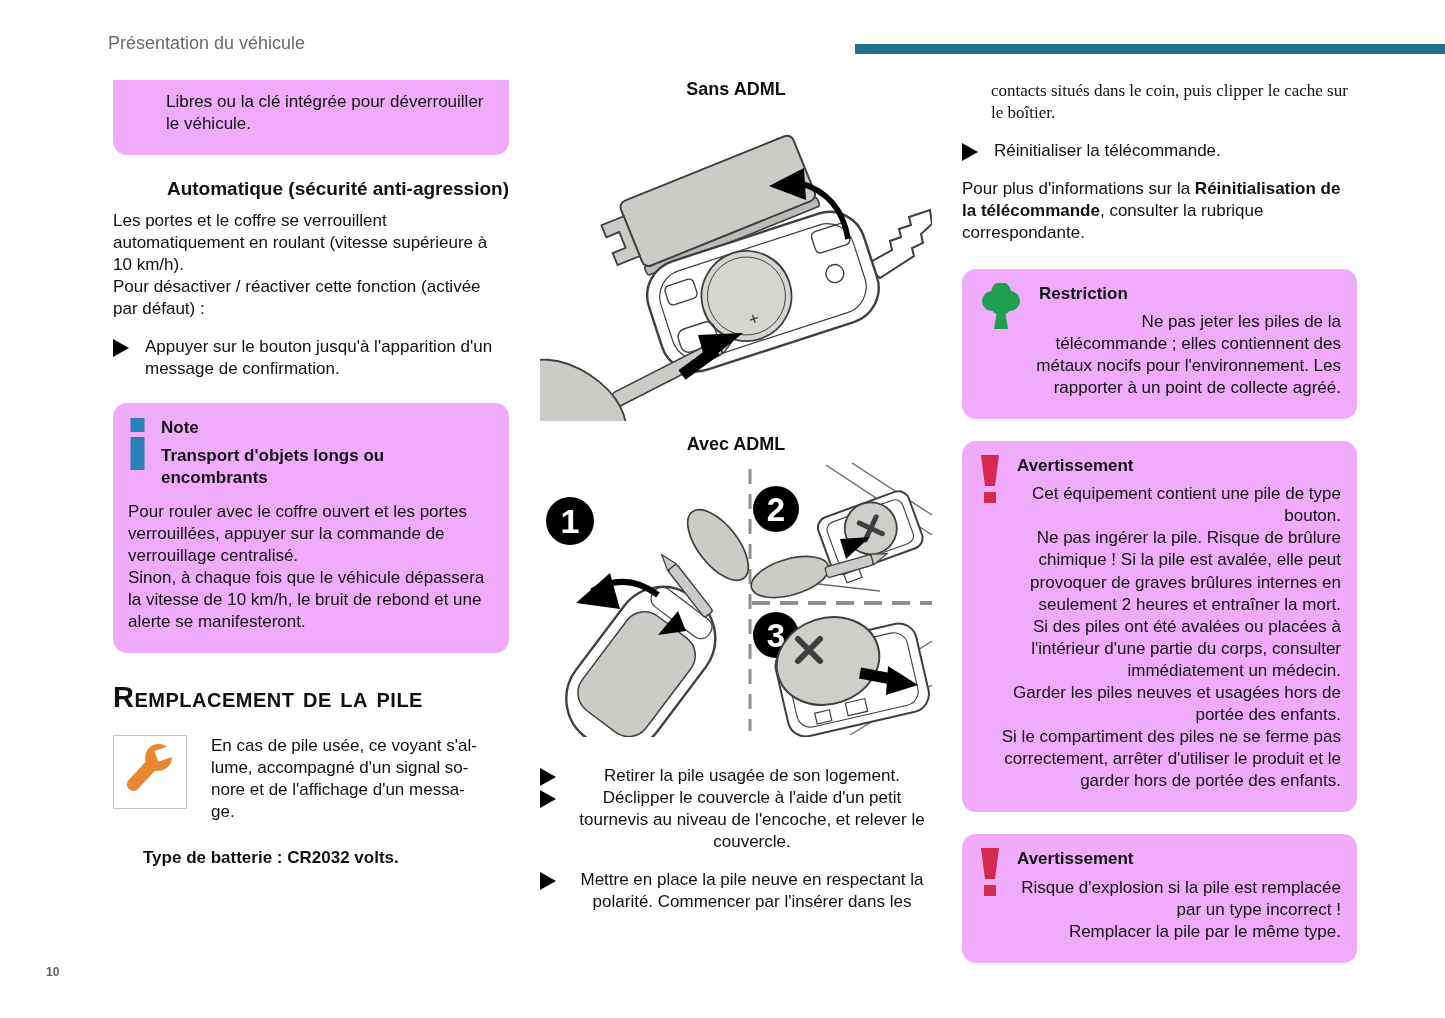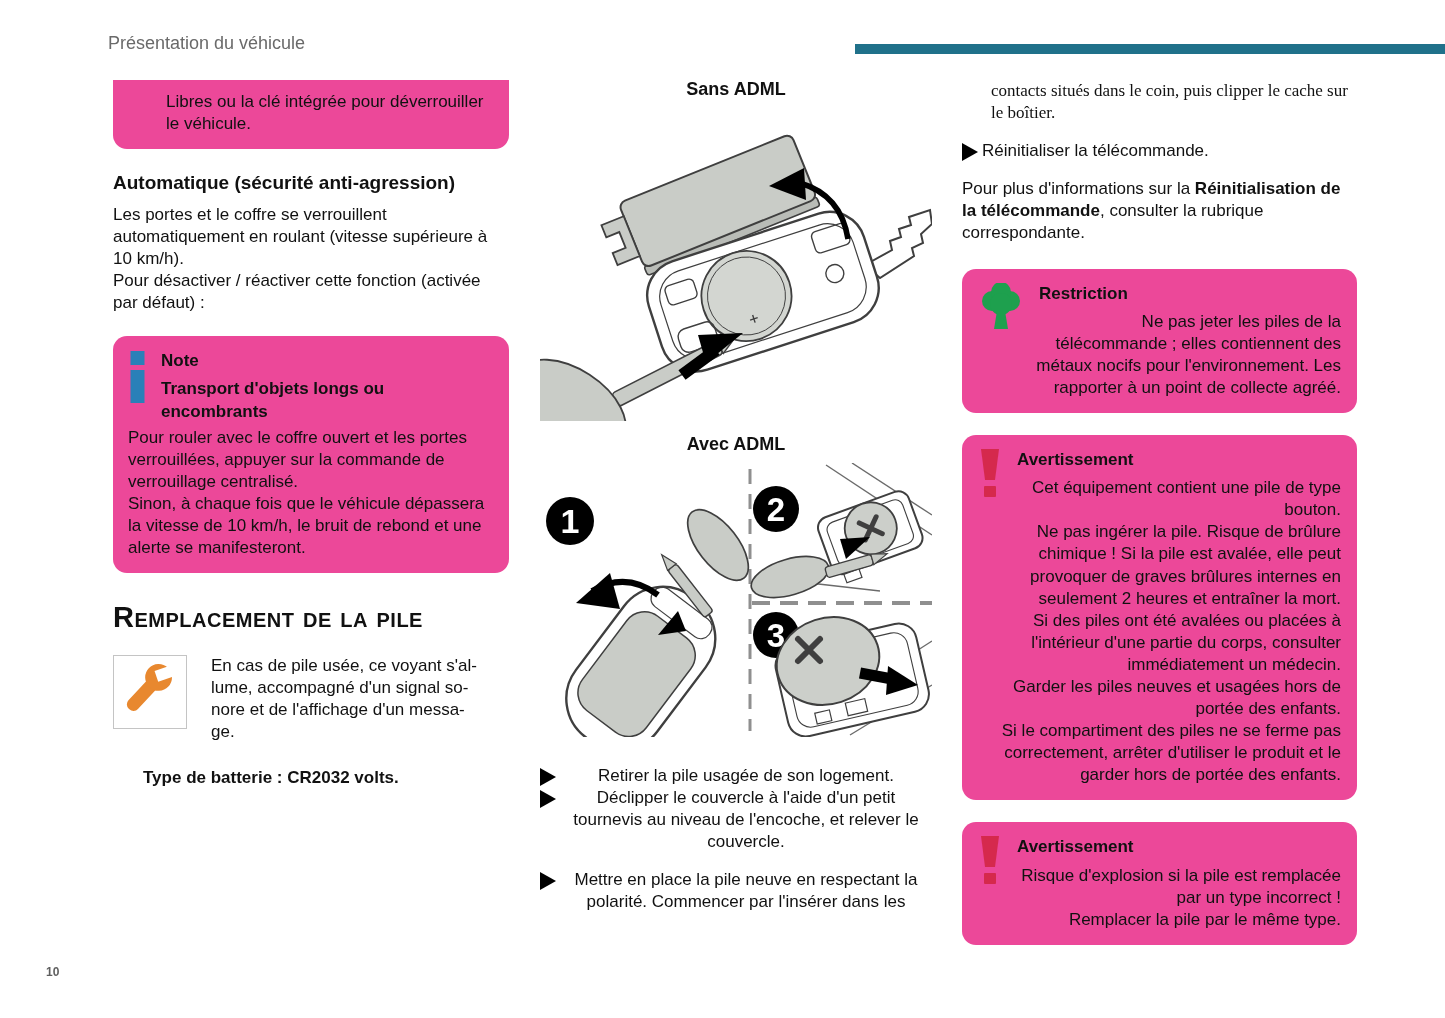--- a/index.html
+++ b/index.html
@@ -10,40 +10,40 @@
   }
   .hdr-title{position:absolute;left:108px;top:33px;font-size:18px;color:#6a6a6a;}
   .hdr-bar{position:absolute;left:855px;top:44px;width:590px;height:10px;background:#20718a;}
   .pagenum{position:absolute;left:46px;top:965px;font-size:12px;font-weight:bold;color:#5f5f5f;}
 
   .col{position:absolute;top:78px;font-size:17px;line-height:1.3;}
   .col1{left:113px;width:396px;}
   .col2{left:540px;width:392px;text-align:center;}
   .col3{left:962px;width:395px;}
 
-  .gbox{background:#ec4899;border-radius:14px;padding:12px 16px 14px 15px;overflow:hidden;}
+  .gbox{background:#f0abfc;border-radius:14px;padding:12px 16px 20px 15px;overflow:hidden;}
   .gbox.cut-top{border-radius:0 0 14px 14px;padding-top:11px;}
   .indent{padding-left:38px;}
   .pre{white-space:pre-line;}
 
-  h3.subhead{font-size:19px;font-weight:bold;margin:22px 0 8px 0;}
+  h3.subhead{font-size:19px;font-weight:bold;margin:22px 0 8px 0;text-align:right;}
   h3.figlabel{font-size:18px;font-weight:bold;margin:0 0 6px 0;}
   .sec-title{font-variant:small-caps;font-weight:bold;font-size:29px;letter-spacing:.5px;margin:26px 0 18px 0;}
 
   .para{margin:0 0 0 0;}
-  .bullet{display:flex;gap:4px;margin-top:16px;}
+  .bullet{display:flex;gap:16px;margin-top:16px;}
   .tri{flex:none;width:0;height:0;border-left:16px solid #000;
        border-top:9.5px solid transparent;border-bottom:9.5px solid transparent;margin-top:3px;}
   .bullet .btxt{flex:1;}
   .cont-text{margin-left:29px;font-family:Liberation Serif, serif;}
 
   .float-icon{float:left;margin:2px 16px 6px 2px;}
   .gbox-title{font-weight:bold;margin-top:2px;}
   .gbox-subtitle{font-weight:bold;margin-top:6px;}
-  .gbox-body{margin-top:4px;}
+  .gbox-body{margin-top:12px;}
   .gbox-body.tight{margin-top:6px;text-align:right;}
 
   .voyant-row{display:flex;gap:24px;margin-top:14px;}
   .icon-frame{flex:none;width:72px;height:72px;background:#fff;border:1px solid #c4c4c4;
               display:flex;align-items:center;justify-content:center;}
   .battery-type{font-weight:bold;margin-top:24px;margin-left:30px;}
 
   .fig{display:block;}
   .reinit-bold{font-weight:bold;}
 </style>
@@ -58,20 +58,24 @@
   <div class="col col1">
 
     <div class="gbox cut-top" style="margin-top:2px;">
       <div class="indent">Libres ou la clé intégrée pour déverrouiller le véhicule.</div>
     </div>
 
     <h3 class="subhead">Automatique (sécurité anti-agression)</h3>
     <div class="para">Les portes et le coffre se verrouillent automatiquement en roulant (vitesse supérieure à 10 km/h).</div>
     <div class="para">Pour désactiver / réactiver cette fonction (activée par défaut) :</div>
 
+    <div class="bullet">
+      <span class="tri"></span>
+      <span class="btxt">Appuyer sur le bouton jusqu'à l'apparition d'un message de confirmation.</span>
+    </div>
 
     <div class="gbox" style="margin-top:22px;">
       <svg class="float-icon" width="15" height="55" viewBox="0 0 15 55">
         <rect x="0.5" y="1" width="14" height="14" fill="#2a80b8"></rect>
         <rect x="0.5" y="20" width="14" height="33" fill="#2a80b8"></rect>
       </svg>
       <div class="gbox-title">Note</div>
       <div class="gbox-subtitle">Transport d'objets longs ou encombrants</div>
       <div class="gbox-body pre">Pour rouler avec le coffre ouvert et les portes verrouillées, appuyer sur la commande de verrouillage centralisé.
 Sinon, à chaque fois que le véhicule dépassera la vitesse de 10 km/h, le bruit de rebond et une alerte se manifesteront.</div>

